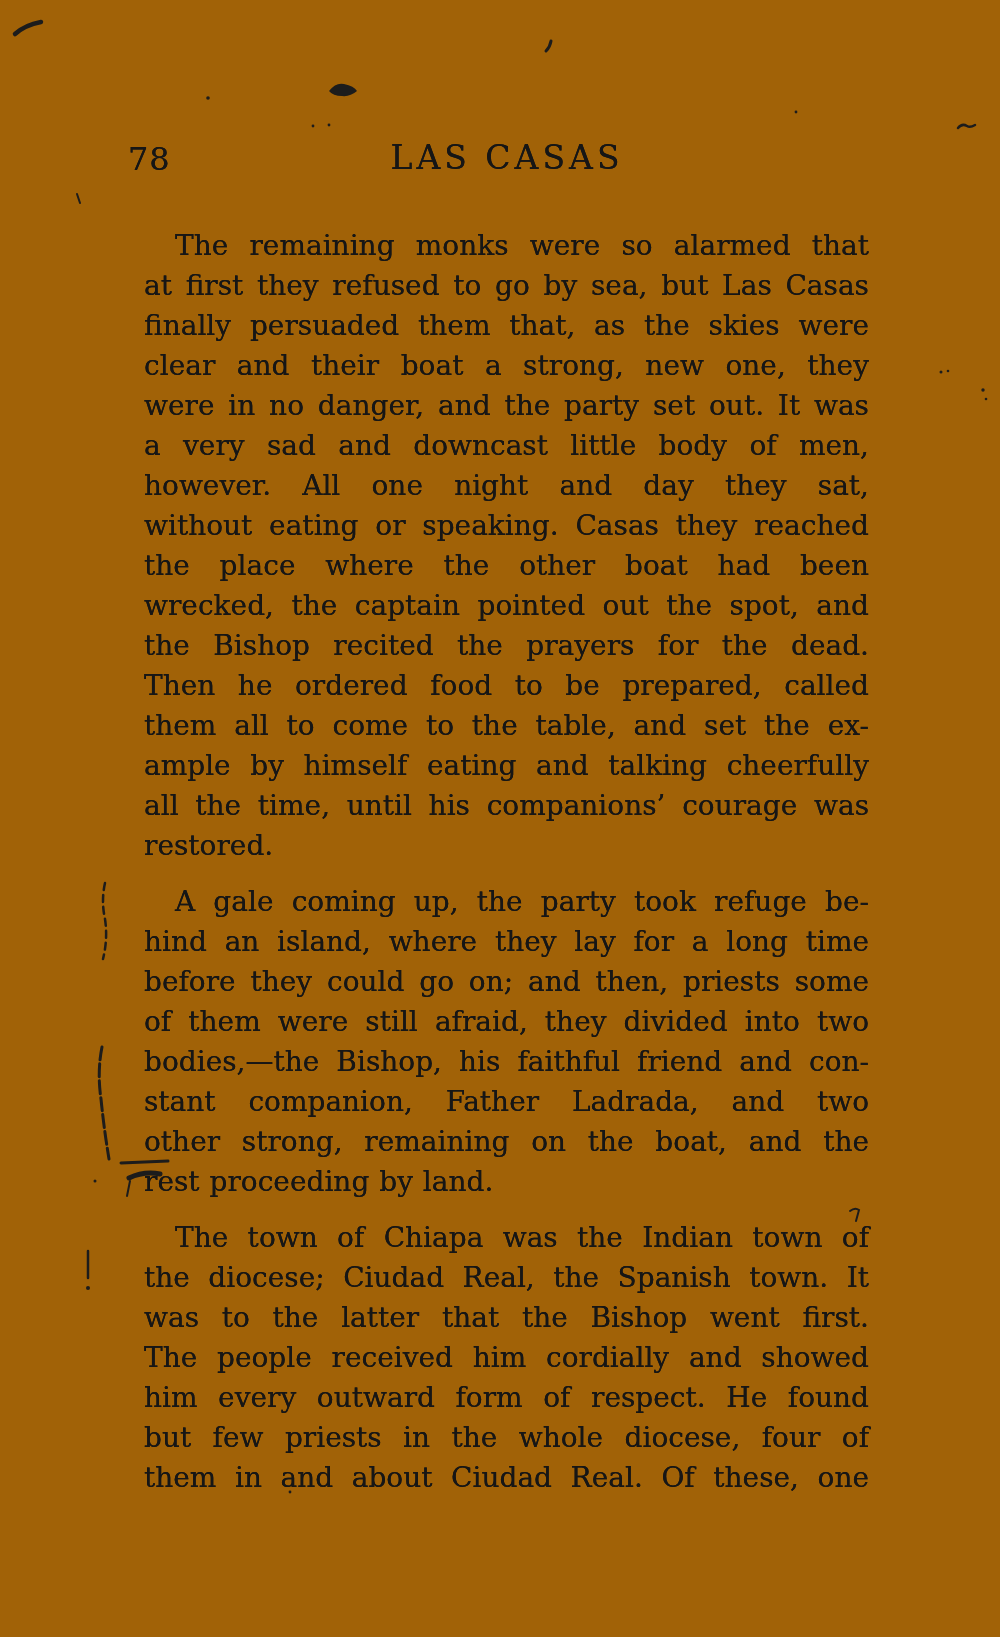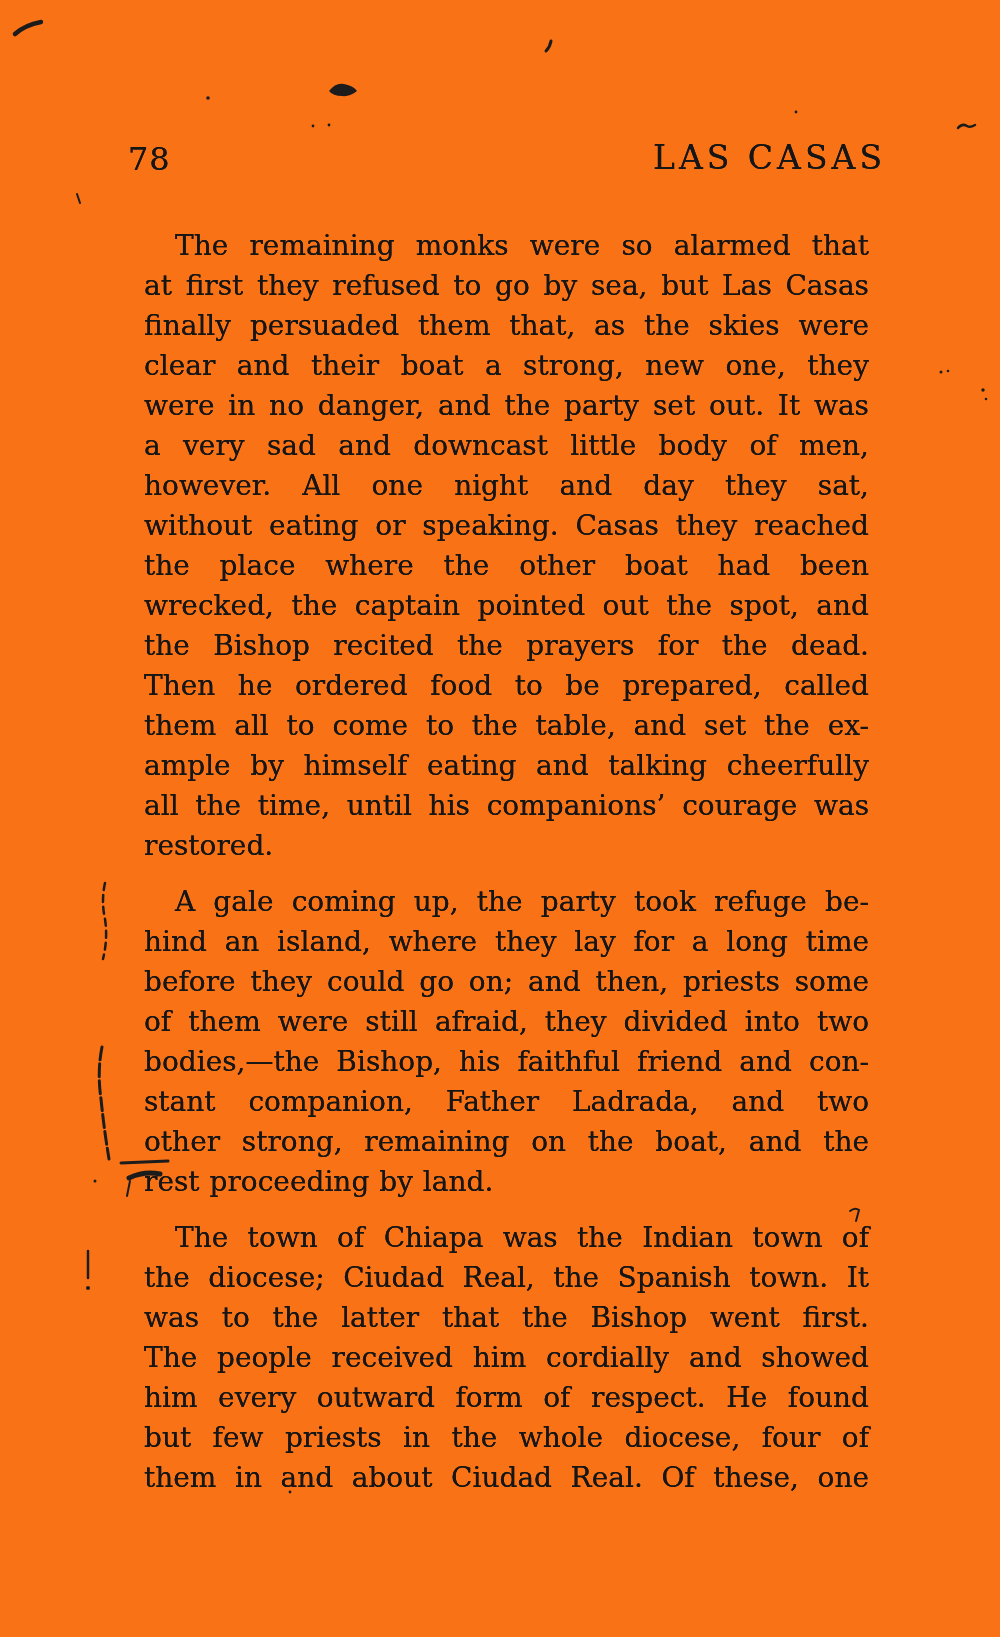--- a/index.html
+++ b/index.html
@@ -2,21 +2,21 @@
 <html><head>
 <meta charset="utf-8">
 <style>
   html, body { margin: 0; padding: 0; }
   body { background: #ffffff; }
 
   .page {
     position: relative;
     width: 1000px;
     height: 1637px;
-    background: #f97316;
+    background: #a16207;
     overflow: hidden;
     font-family: "DejaVu Serif", "Liberation Serif", serif;
     color: #161616;
   }
 
   
   .running-head {
     position: absolute;
     top: 138px;
     left: 128px;
@@ -29,21 +29,21 @@
     top: 2px;
     font-size: 32px;
     letter-spacing: 1px;
     text-shadow: 0 0 0.6px currentColor;
   }
   .head-title {
     position: absolute;
     left: 0;
     right: 0;
     top: 0;
-    text-align: right;
+    text-align: center;
     font-size: 33px;
     letter-spacing: 4px;
     text-shadow: 0 0 0.6px currentColor;
   }
 
   
   .text-block {
     position: absolute;
     top: 210px;
     left: 128px;

